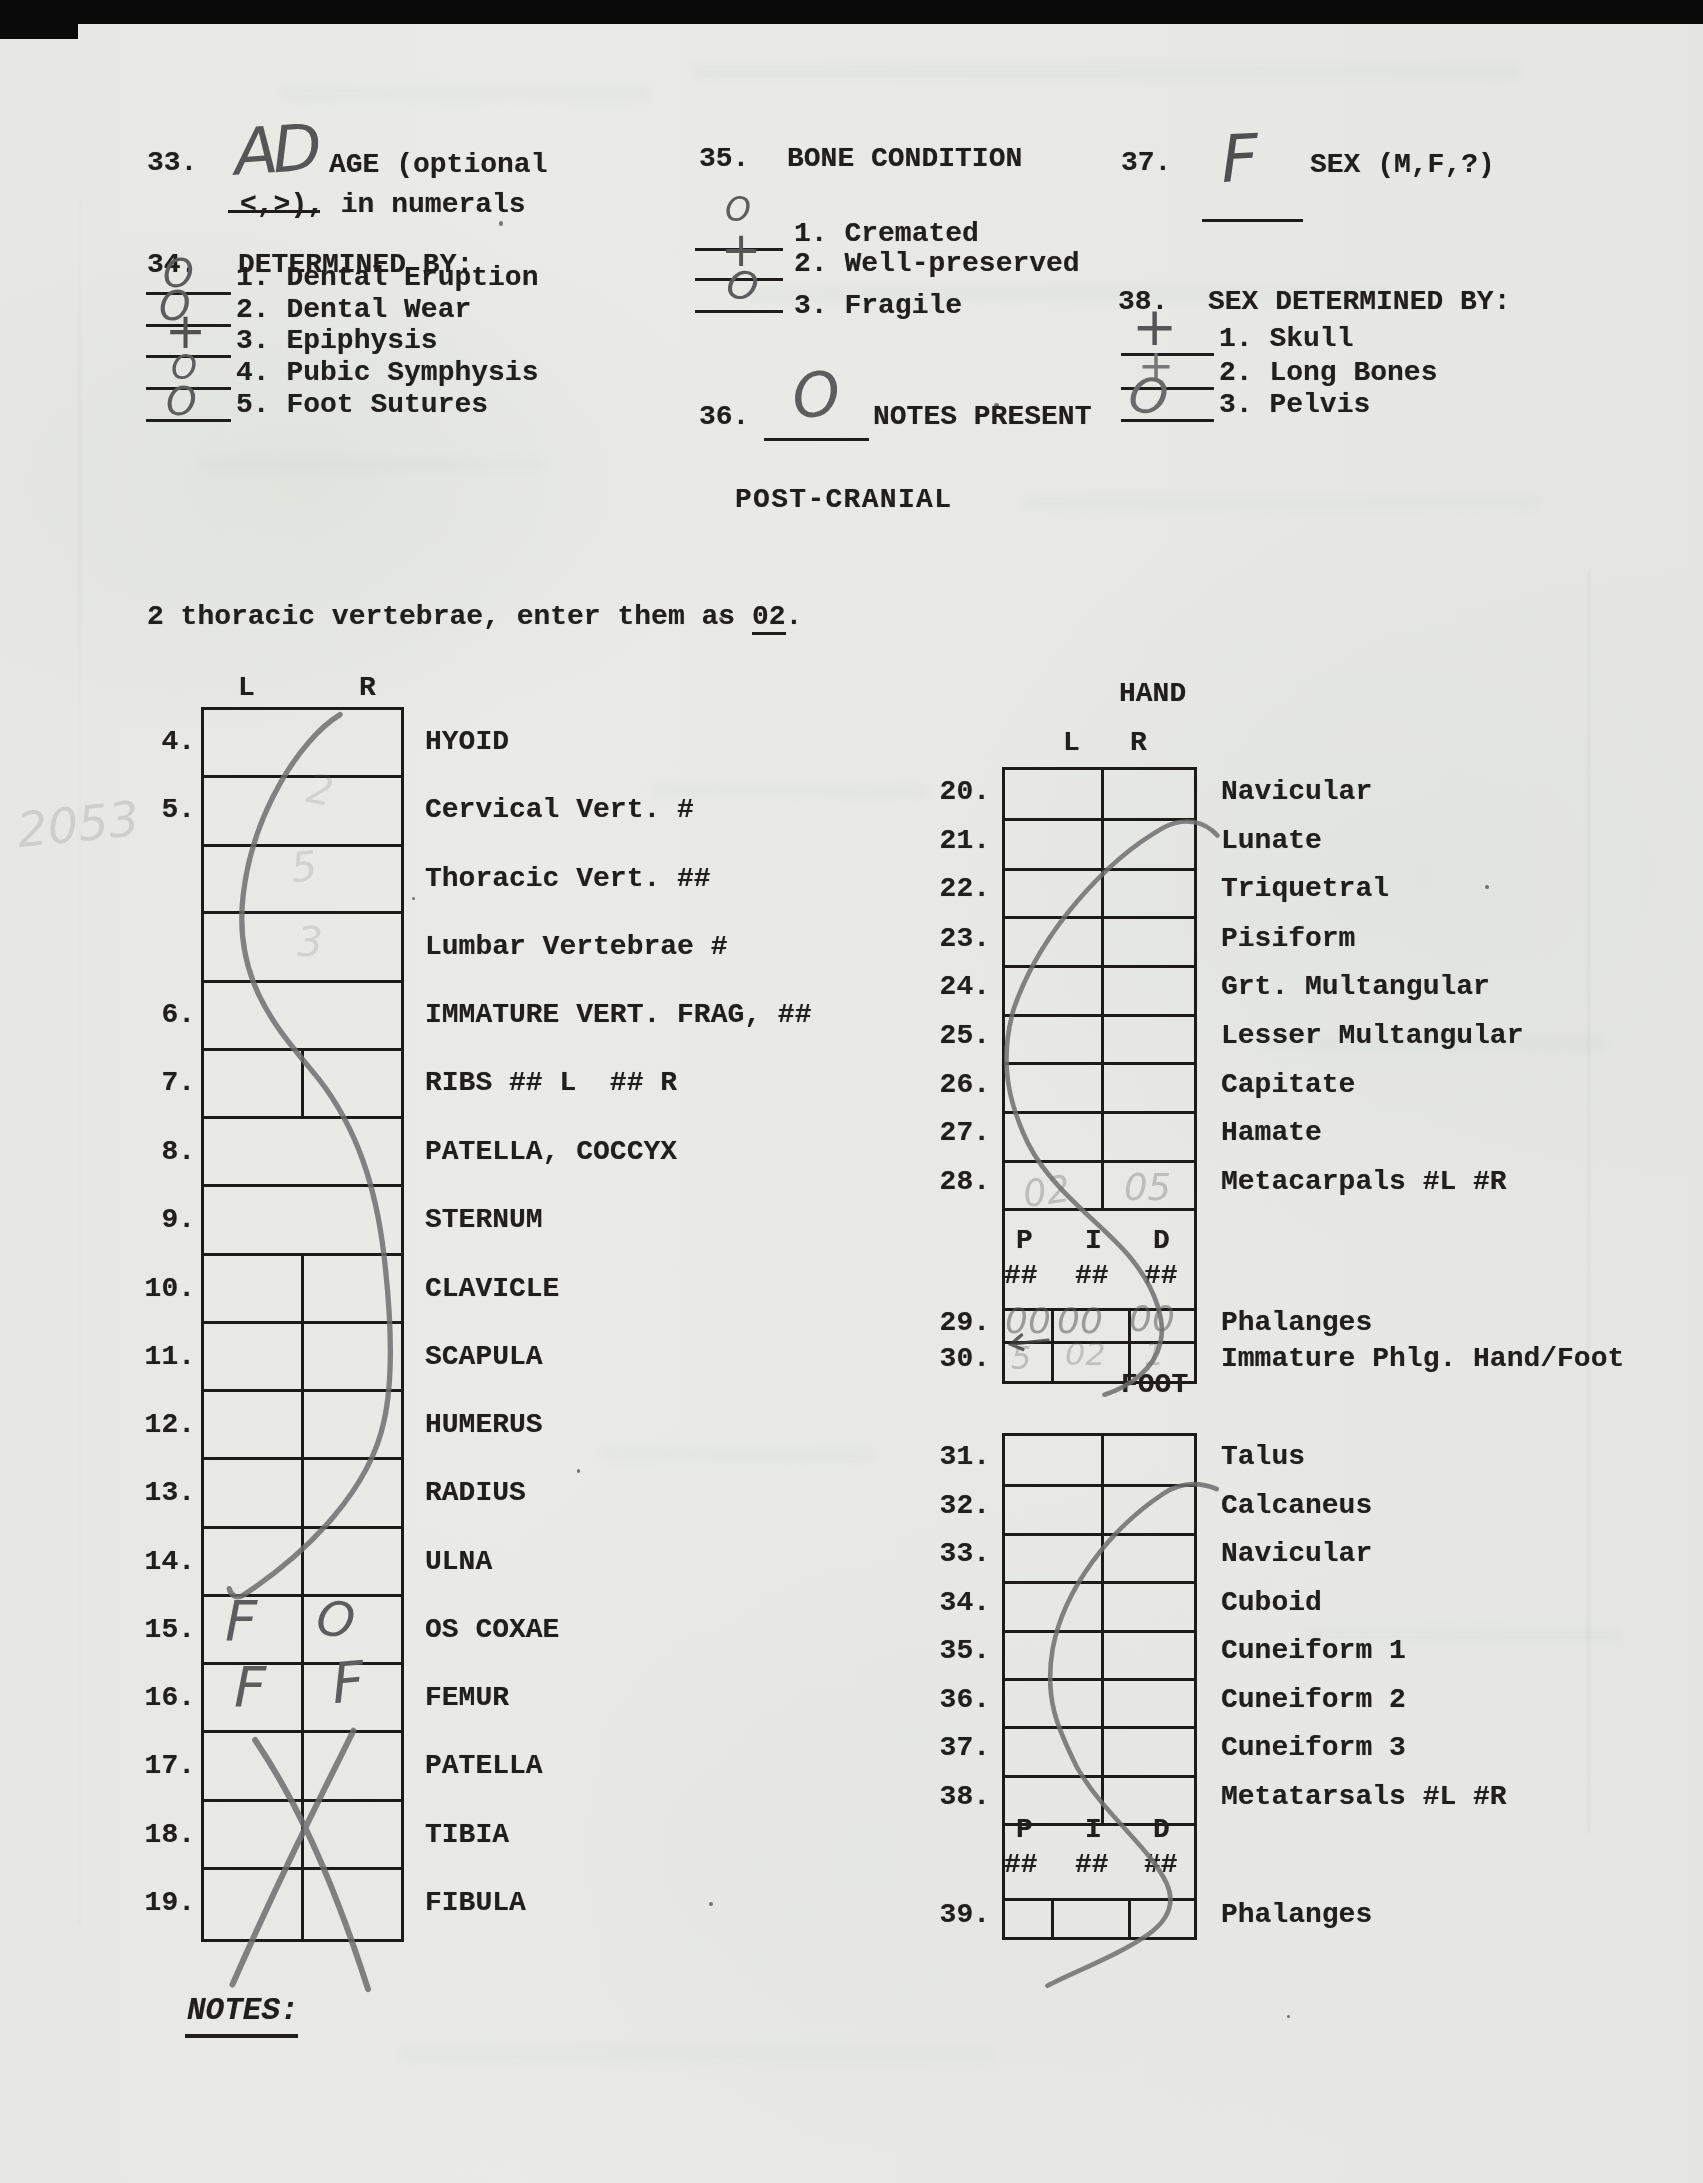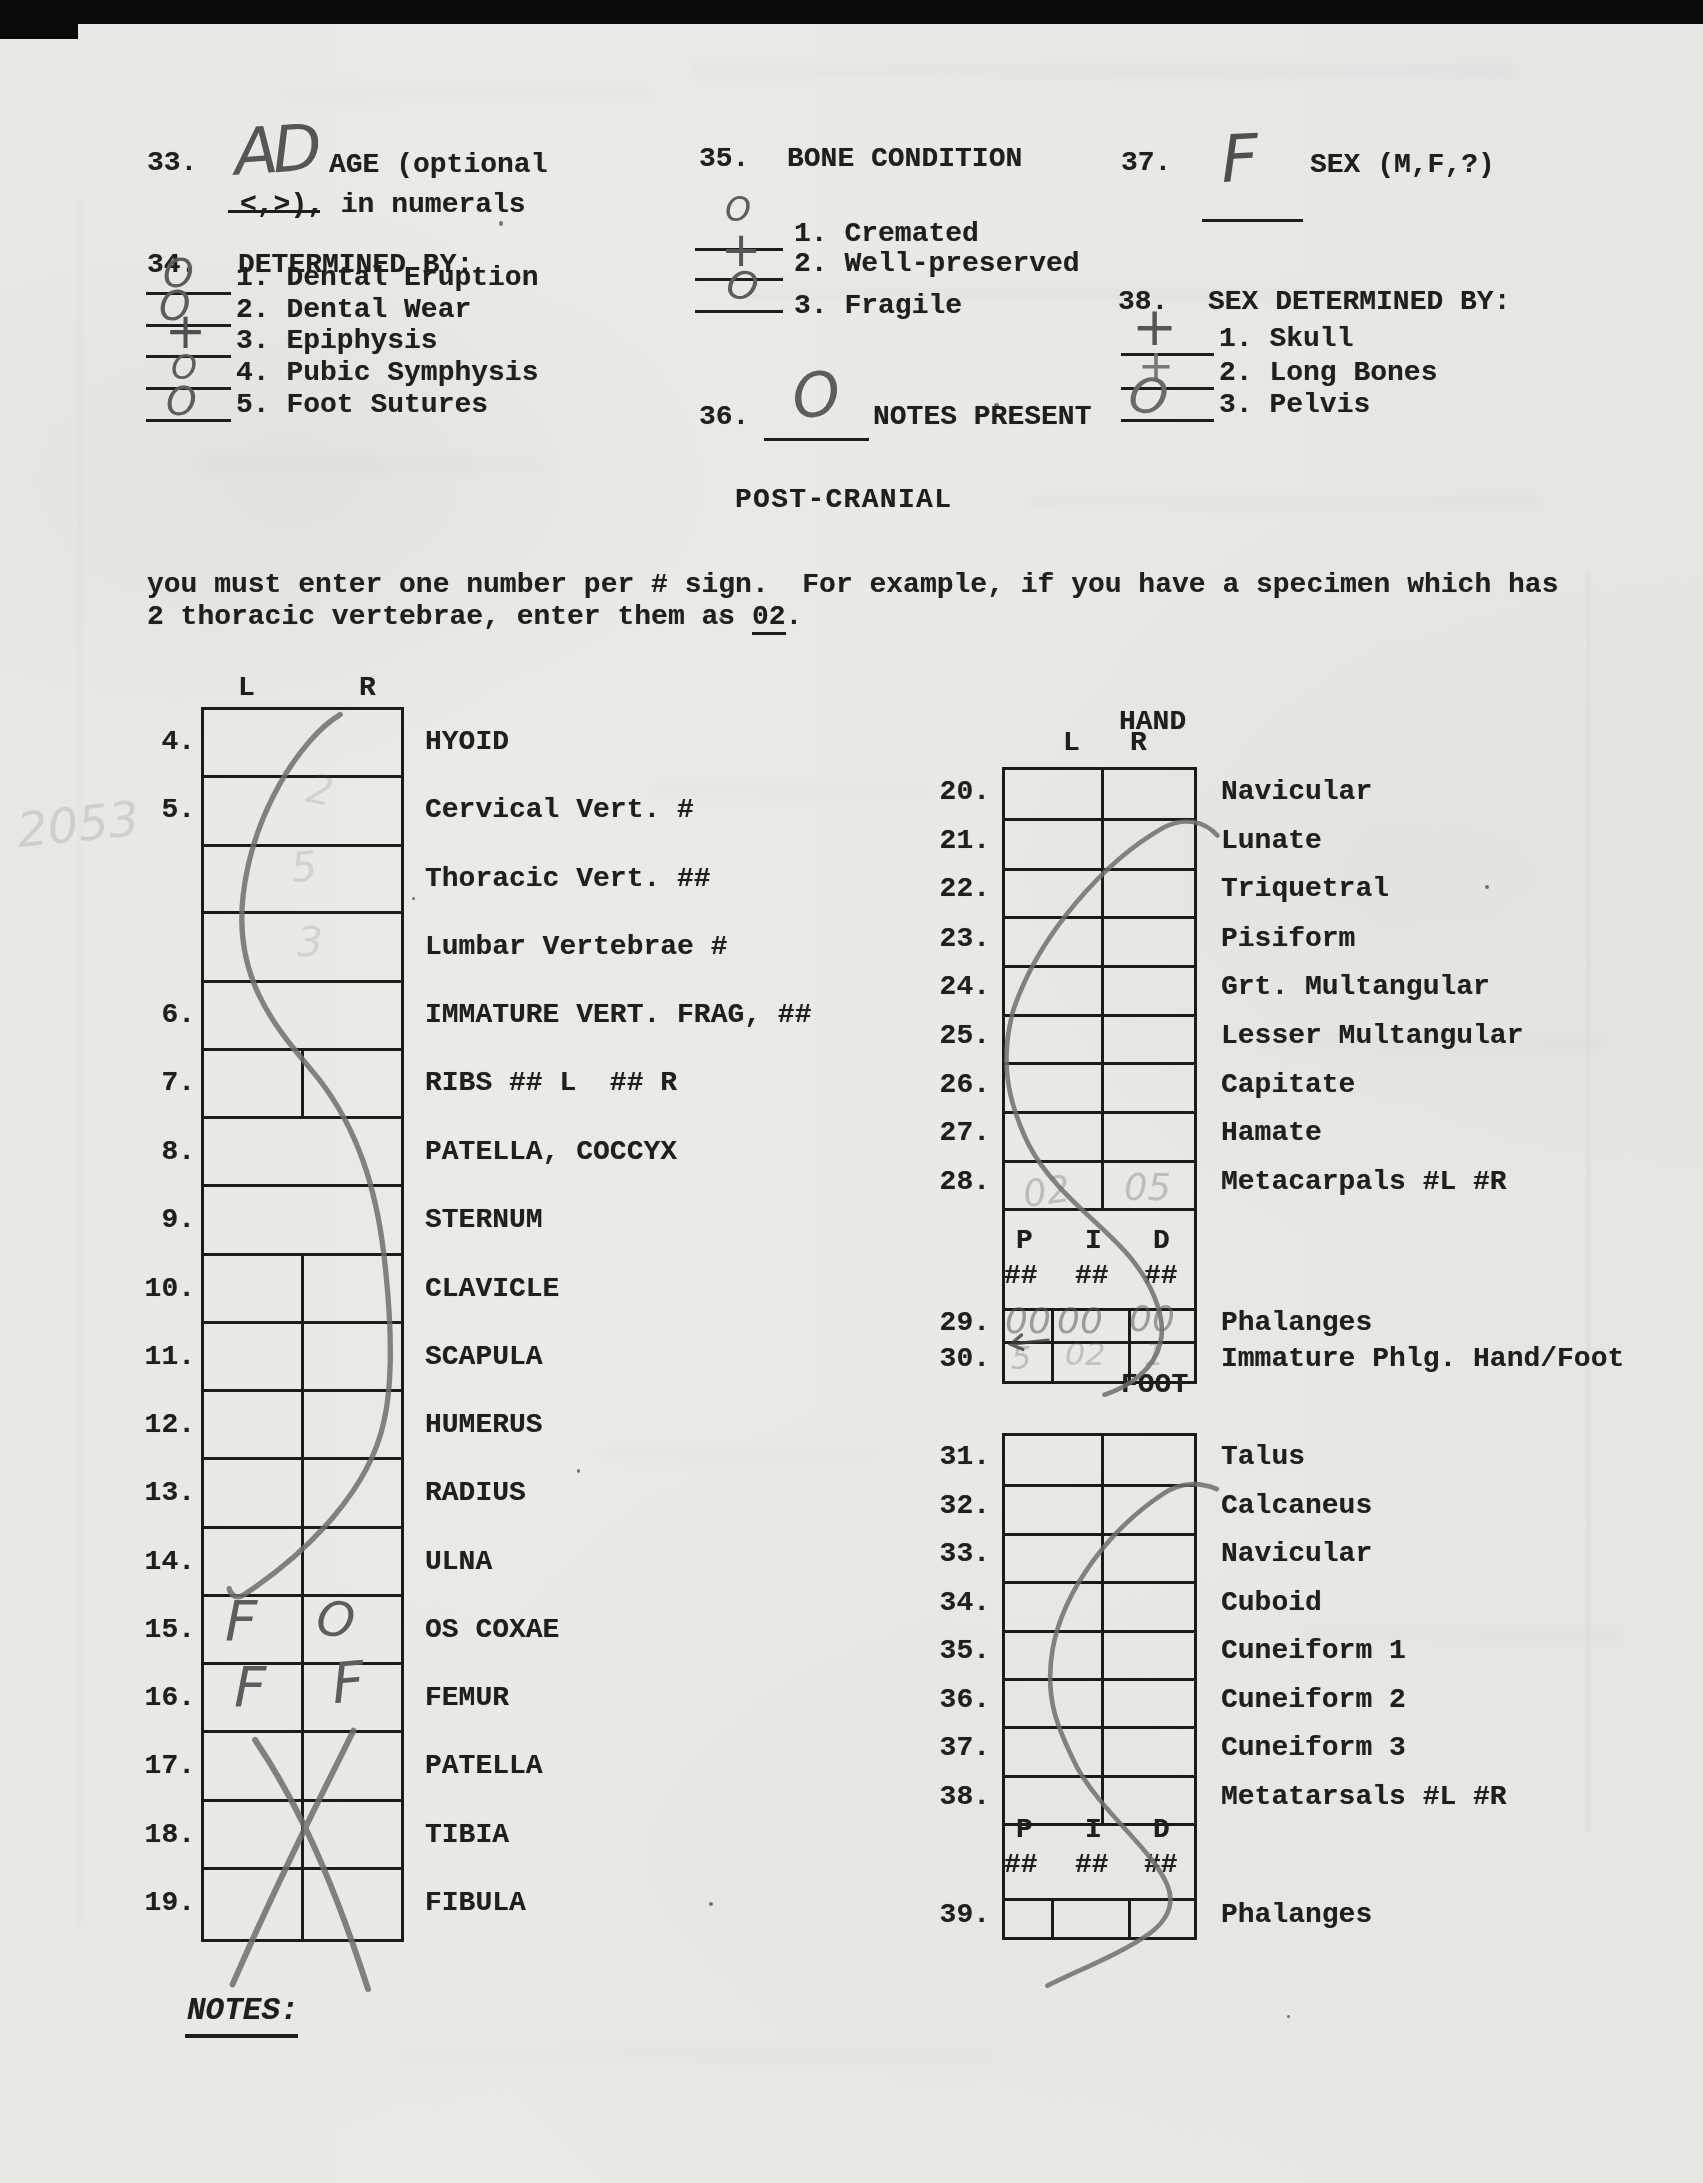--- a/index.html
+++ b/index.html
@@ -117,21 +117,20 @@
 
   <div class="hw" style="left:1138px;top:344px;font-size:43px;color:#777">+</div>
   <div class="ul" style="left:1121px;top:387px;width:93px"></div>
   <div class="t" style="left:1219px;top:355px"><span>2.</span><span> </span><span>Long Bones</span></div>
 
   <div class="hw" style="left:1129px;top:372px;font-size:49px;transform:rotate(10deg);color:#6a6a6a">O</div>
   <div class="ul" style="left:1121px;top:419px;width:93px"></div>
   <div class="t" style="left:1219px;top:387px"><span>3.</span><span> </span><span>Pelvis</span></div>
 
   <div class="t" style="left:735px;top:482px;font-size:28px;letter-spacing:1.3px">POST-CRANIAL</div>
-  <div class="t" style="left:147px;top:567px">you must enter one number per # sign.  For example, if you have a specimen which has</div>
   <div class="t" style="left:147px;top:599px"><span>2 thoracic vertebrae, enter them as </span><span style="border-bottom:3.3px solid #1f1e1c">02</span><span>.</span></div>
 
   <div class="hw" style="left:16.6px;top:800px;font-size:48px;opacity:.22;transform:rotate(-6deg);color:#7a7a7a">2053</div>
 
   <div class="t" style="left:238px;top:670px">L</div>
   <div class="t" style="left:359px;top:670px">R</div>
 
   <div class="box" style="left:201px;top:707px;width:197px;height:1229px">
     <div class="rline" style="top:65px"></div>
     <div class="rline" style="top:134px"></div>
@@ -192,21 +191,21 @@
 
   <div class="hw" style="left:225px;top:1593px;font-size:56px">F</div>
   <div class="hw" style="left:317px;top:1595px;font-size:48px;transform:rotate(8deg)">O</div>
   <div class="hw" style="left:234px;top:1659px;font-size:56px">F</div>
   <div class="hw" style="left:332px;top:1655px;font-size:56px;transform:rotate(-5deg)">F</div>
 
   <div class="hw" style="left:307px;top:770px;font-size:41px;opacity:.16;transform:rotate(10deg)">2</div>
   <div class="hw" style="left:291px;top:847px;font-size:41px;opacity:.16;transform:rotate(-6deg)">5</div>
   <div class="hw" style="left:297px;top:922px;font-size:41px;opacity:.16">3</div>
 
-  <div class="t" style="left:1119px;top:704px">HAND</div>
+  <div class="t" style="left:1119px;top:676px">HAND</div>
   <div class="t" style="left:1063px;top:725px">L</div>
   <div class="t" style="left:1130px;top:725px">R</div>
 
   <div class="box" style="left:1002px;top:767px;width:189px;height:611px">
     <div class="rline" style="top:48px"></div>
     <div class="rline" style="top:98px"></div>
     <div class="rline" style="top:146px"></div>
     <div class="rline" style="top:195px"></div>
     <div class="rline" style="top:244px"></div>
     <div class="rline" style="top:292px"></div>

